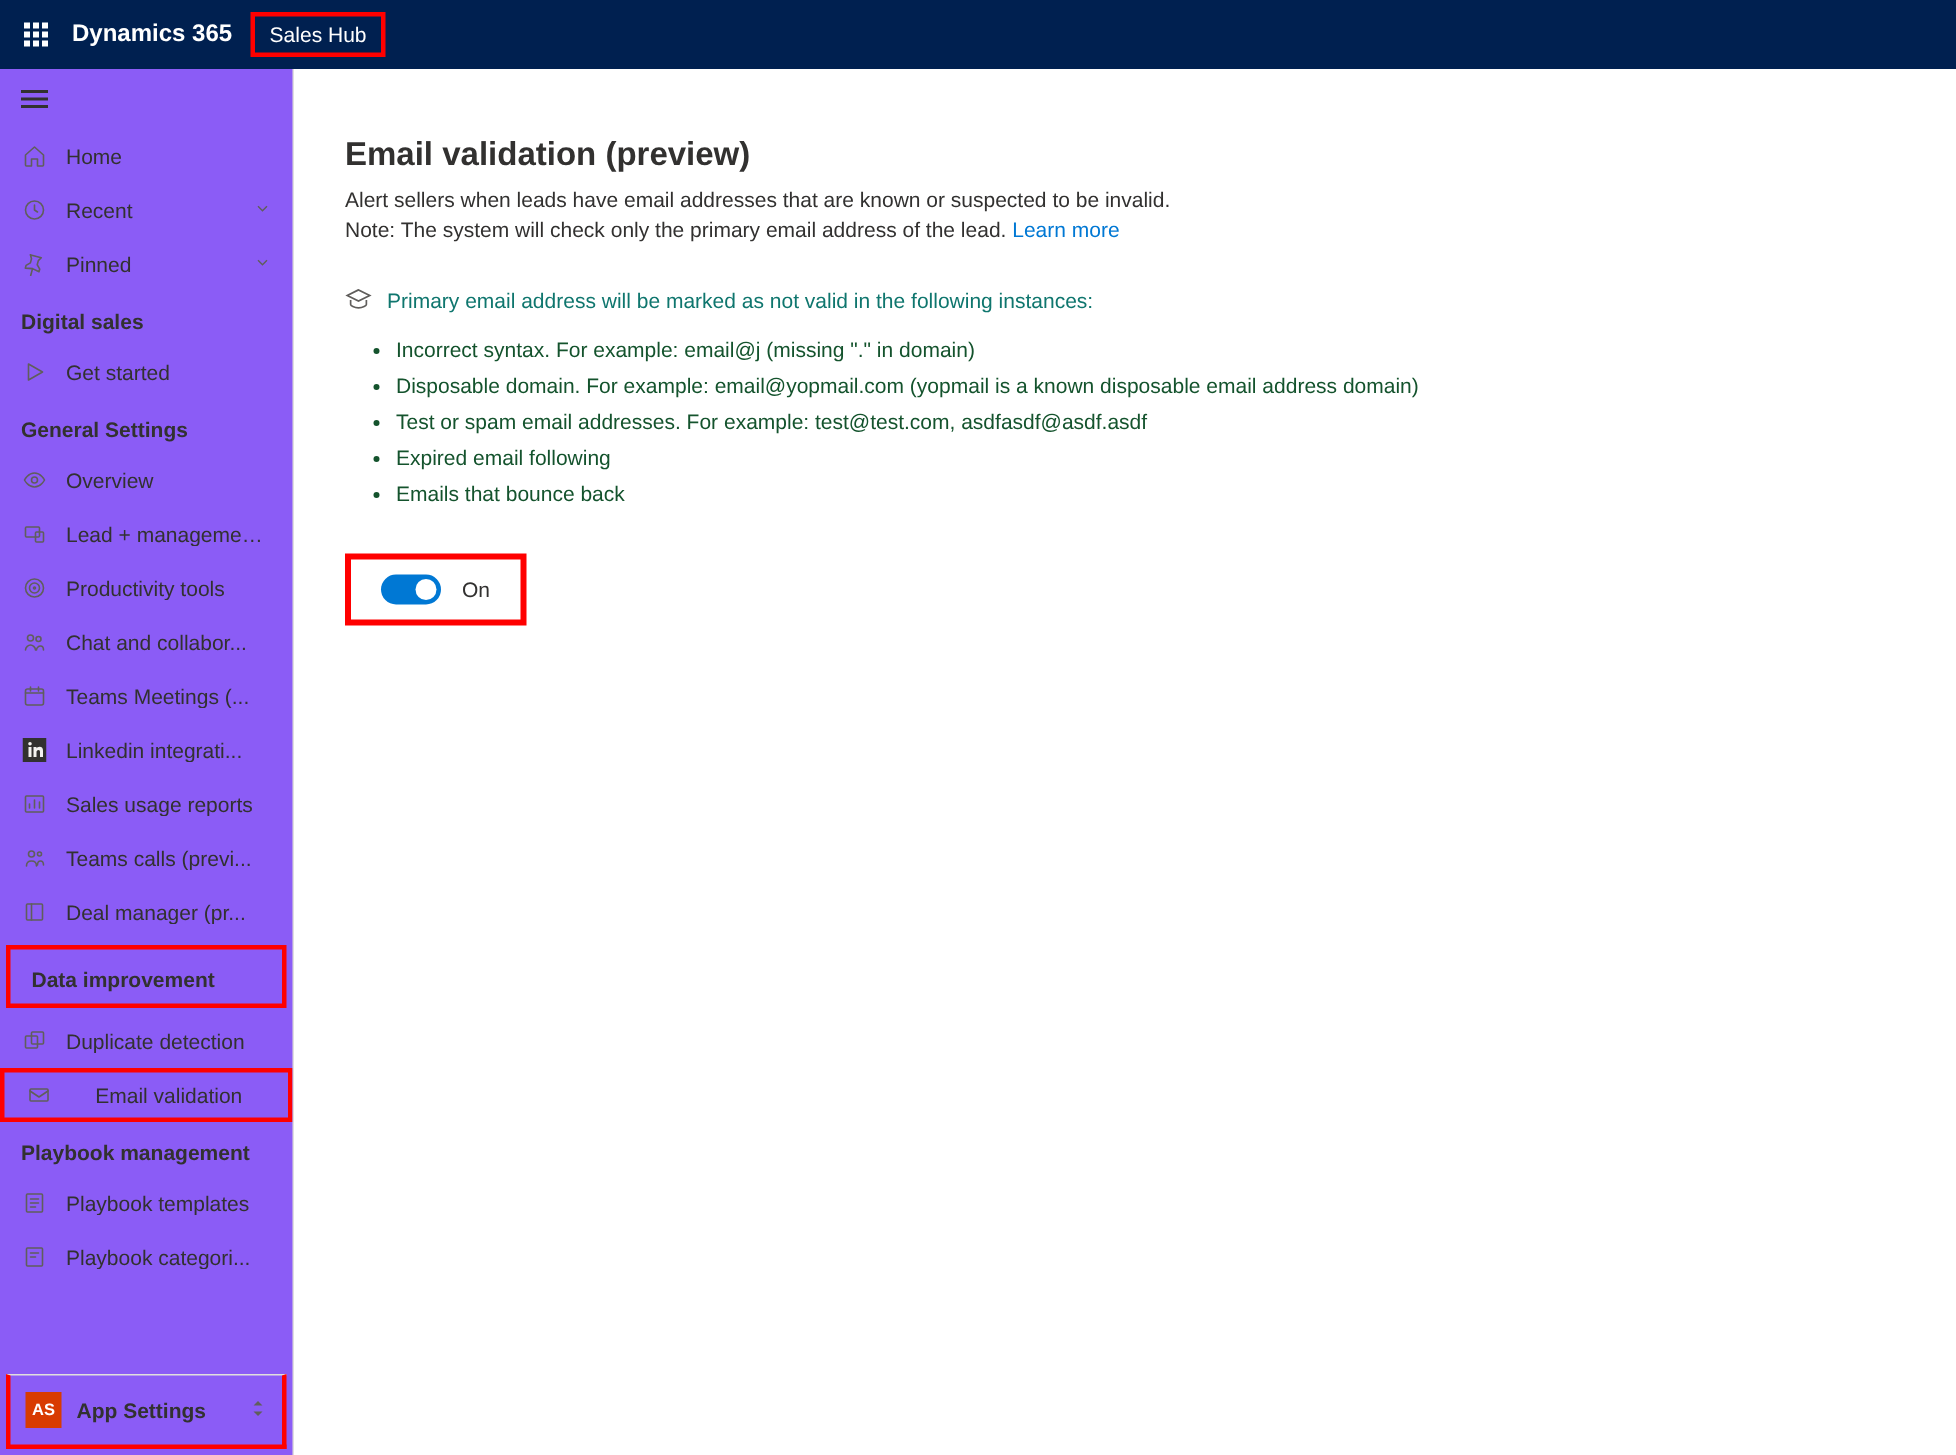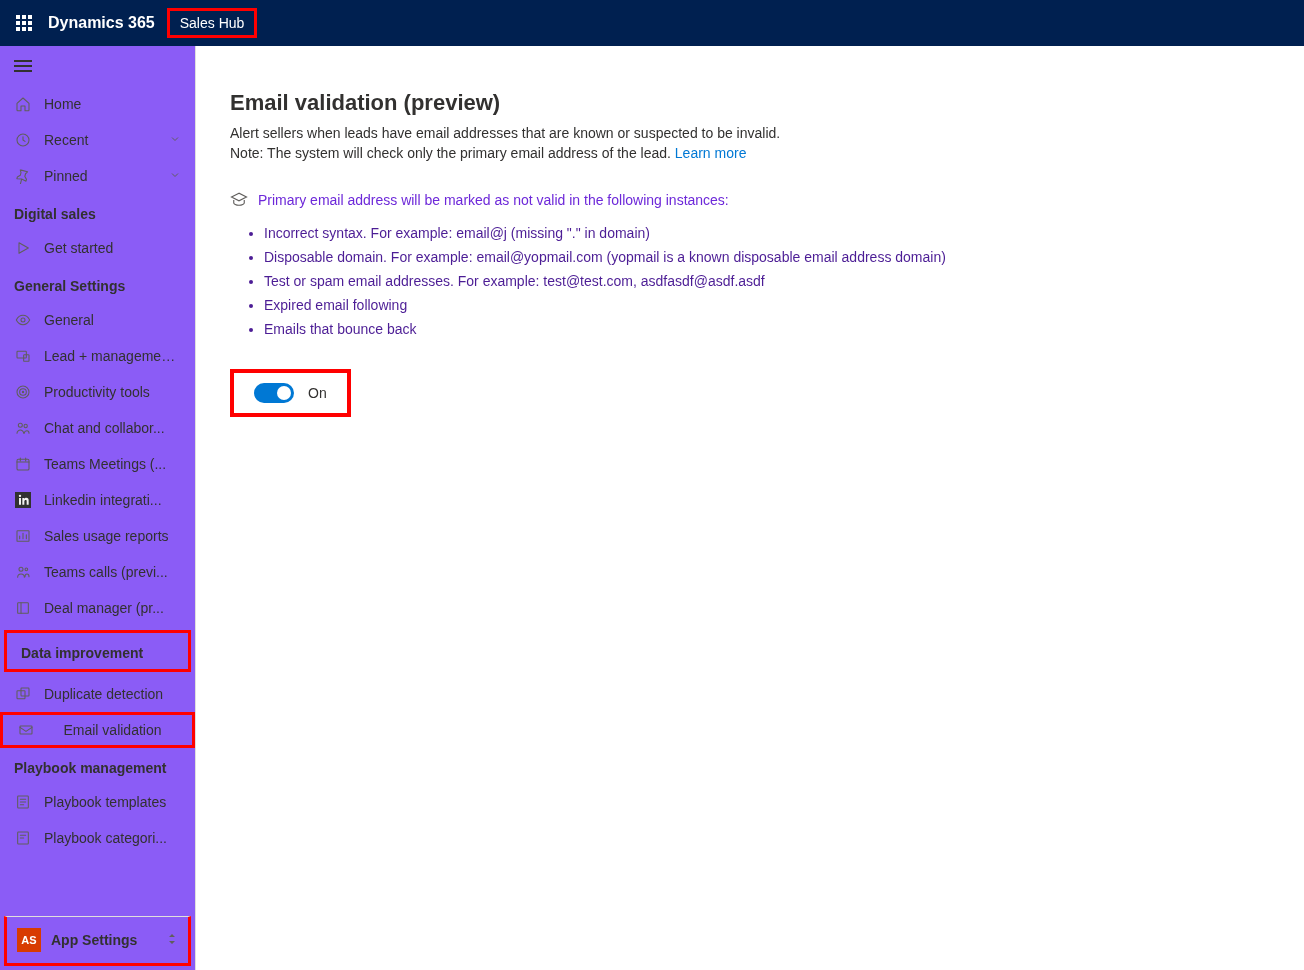--- a/index.html
+++ b/index.html
@@ -103,24 +103,24 @@
   .updown { width:14px; color:#605e5c; }
 
   .main {
     flex: 1;
     padding: 44px 34px;
     overflow-y: auto;
   }
   .page-title { font-size: 22px; font-weight:600; margin-bottom: 8px; }
   .desc { font-size: 14px; color:#323130; line-height:1.4; }
   .desc a, .learn { color:#0078d4; text-decoration:none; cursor:pointer; }
-  .info-row { display:flex; align-items:center; gap:10px; margin-top:28px; color:#6d28d9; }
+  .info-row { display:flex; align-items:center; gap:10px; margin-top:28px; color:#0f766e; }
   .info-icon { width:18px; height:18px; color:#605e5c; }
   ul.cases { margin: 16px 0 0 34px; list-style: disc; color:#605e5c;}
-  ul.cases li { margin: 8px 0; font-size:14px; color:#4c1d95;}
+  ul.cases li { margin: 8px 0; font-size:14px; color:#14532d;}
   .toggle-wrap {
     display:inline-flex; align-items:center; gap:14px;
     padding: 10px 20px;
     margin-top: 24px;
     border: 4px solid #ff0000;
   }
   .toggle {
     width: 40px; height: 20px; border-radius: 10px;
     background:#0078d4; position:relative; cursor:pointer;
   }
@@ -214,21 +214,21 @@
 
       <div class="section-hdr">General Settings</div>
       <div id="nav-general">
           <div class="nav-item">
             <span class="nav-icon">
               <svg width="16" height="16" viewBox="0 0 24 24" fill="none" stroke="currentColor" stroke-width="1.6" stroke-linecap="round" stroke-linejoin="round">
                 <path d="M2 12s3.5-7 10-7 10 7 10 7-3.5 7-10 7S2 12 2 12z"></path>
                 <circle cx="12" cy="12" r="3"></circle>
               </svg>
             </span>
-            <span class="nav-label">General</span>
+            <span class="nav-label">Overview</span>
           </div>
           <div class="nav-item">
             <span class="nav-icon">
               <svg width="16" height="16" viewBox="0 0 24 24" fill="none" stroke="currentColor" stroke-width="1.6" stroke-linecap="round" stroke-linejoin="round">
                 <rect x="3" y="5" width="14" height="10" rx="1"></rect>
                 <rect x="13" y="10" width="8" height="10" rx="1"></rect>
               </svg>
             </span>
             <span class="nav-label">Lead + management...</span>
           </div>

